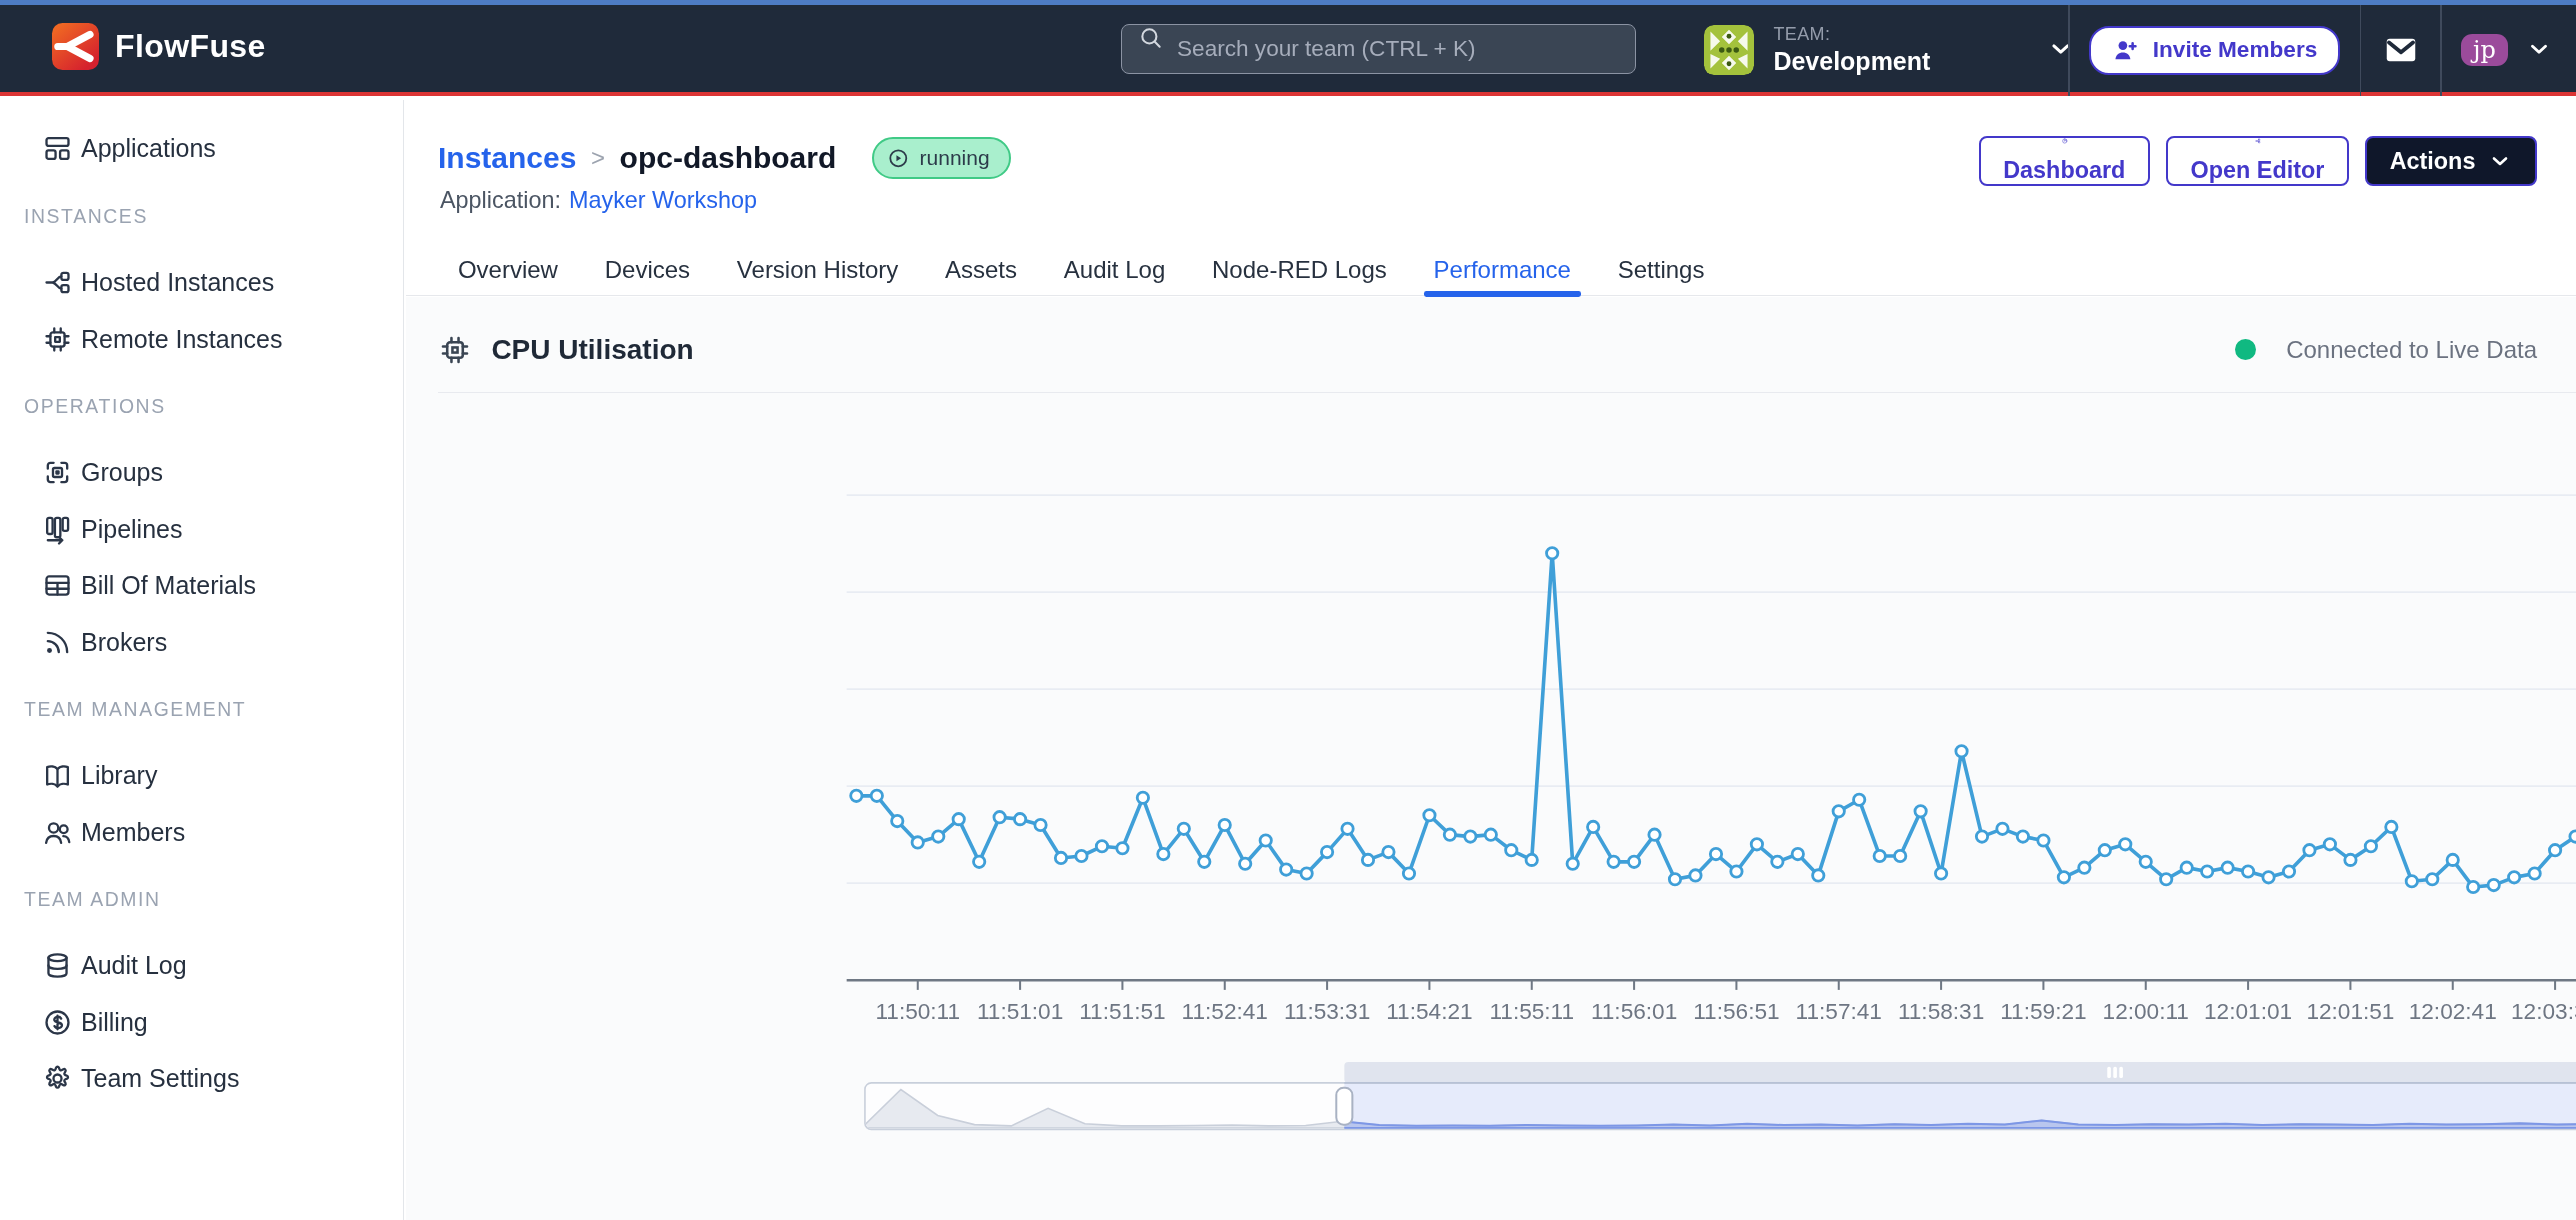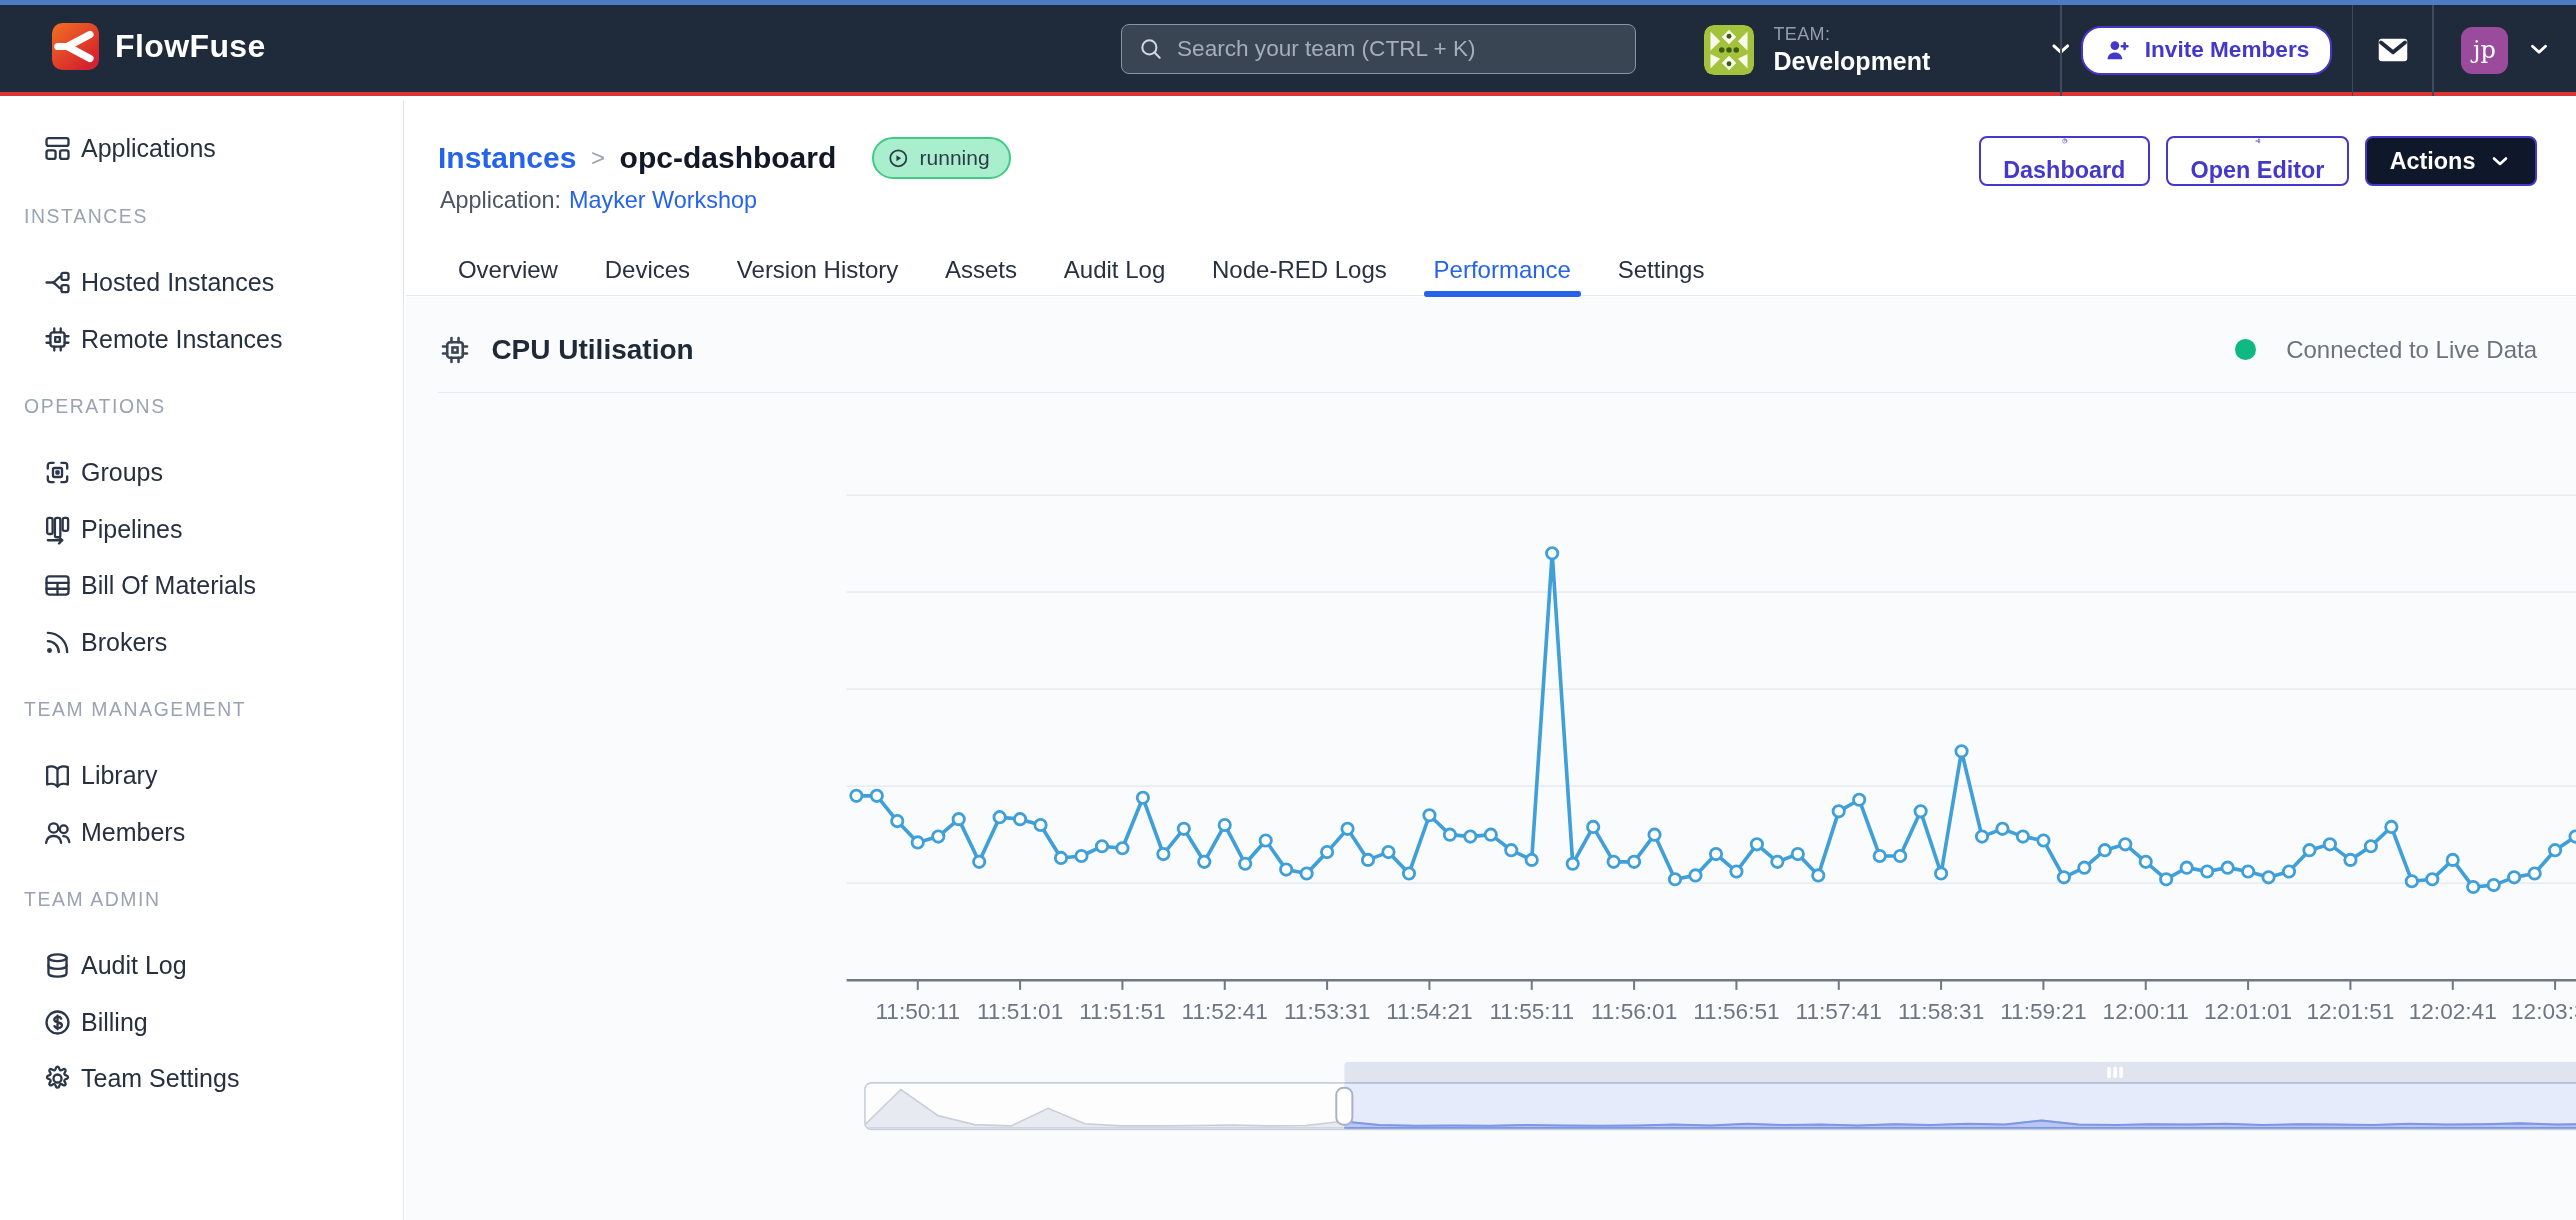--- a/index.html
+++ b/index.html
@@ -11,42 +11,42 @@
   .topstrip { position:absolute; top:0; left:0; right:0; height:4.9px; background:#4d7cc4; }
   .navbar { position:absolute; top:4.9px; left:0; right:0; height:91px; background:#1f2a3a;
             border-bottom:4.9px solid #dc3434; }
   .logo { position:absolute; left:52px; top:18px; display:flex; align-items:center; gap:16px; }
   .logo-mark { width:47px; height:47px; border-radius:10.5px;
                background:linear-gradient(140deg,#ef6723 10%,#d5212e 85%);
                display:flex; align-items:center; justify-content:center; }
   .logo-text { color:#fff; font-size:32px; font-weight:700; letter-spacing:0.4px; }
   .searchbox { position:absolute; left:1121px; top:19.4px; width:515px; height:50px;
                background:#3a4554; border:1.6px solid #8b93a3; border-radius:8px;
-               display:flex; align-items:center; padding:0 16px; gap:13px; }
+               display:flex; padding:0 16px; gap:13px; }
   .searchbox svg { flex:0 0 auto; color:#d3d8df; }
   .searchbox input { flex:1; background:transparent; border:none; outline:none;
                      font-size:22.6px; color:#e5e7eb; font-family:"Liberation Sans",sans-serif; }
   .searchbox input::placeholder { color:#a6adbb; }
   .team-select { position:absolute; left:1704px; top:19.4px; height:52px; display:flex;
                  align-items:center; gap:19.4px; cursor:pointer; }
   .team-avatar { width:50px; height:50px; border-radius:9.7px; overflow:hidden; flex:0 0 auto; }
   .team-meta { display:flex; flex-direction:column; justify-content:space-between; }
   .team-label { font-size:18px; color:#949cab; letter-spacing:0.4px; }
   .team-name { font-size:25px; color:#fff; font-weight:600; margin-top:1.6px; }
   .team-chevron { margin-left:97px; color:#fff; }
   .nav-right { position:absolute; right:24px; top:0; height:91px; display:flex; align-items:center; }
   .nav-divider { width:1.6px; height:91px; background:#3f4a5c; margin:0 19.4px; }
   .invite-btn { display:flex; align-items:center; gap:13px; background:#fff; color:#4338ca;
                 border:2.4px solid #4338ca; border-radius:20px; height:49px; padding:0 21px;
                 font-size:22.6px; font-weight:700; cursor:pointer; font-family:inherit; }
   .mail-btn { background:none; border:none; cursor:pointer; display:flex; align-items:center; }
   .user-cluster { display:flex; align-items:center; gap:18px; cursor:pointer; }
-  .user-avatar { width:47px; height:47px; border-radius:11.3px; background:#9b4b9b; color:#fff;
+  .user-avatar { width:47px; height:32px; border-radius:11.3px; background:#9b4b9b; color:#fff;
                  display:flex; align-items:center; justify-content:center;
-                 font-family:"DejaVu Serif", serif; font-size:24px;margin-left:8px; }
+                 font-family:"DejaVu Serif", serif; font-size:24px; }
   .user-chevron { color:#fff; }
 
   
   .sidebar { position:absolute; top:100px; left:0; width:404px; bottom:0; background:#fff;
              border-right:1.6px solid #e3e6ea; }
   .side-item { position:absolute; left:0; width:100%; height:52px; display:flex; align-items:center;
                cursor:pointer; }
   .side-item svg { position:absolute; left:42px; color:#2b3648; }
   .side-item span { position:absolute; left:81px; font-size:25px; color:#26303f; }
   .side-header { position:absolute; left:24px; height:29px; display:flex; align-items:center;

